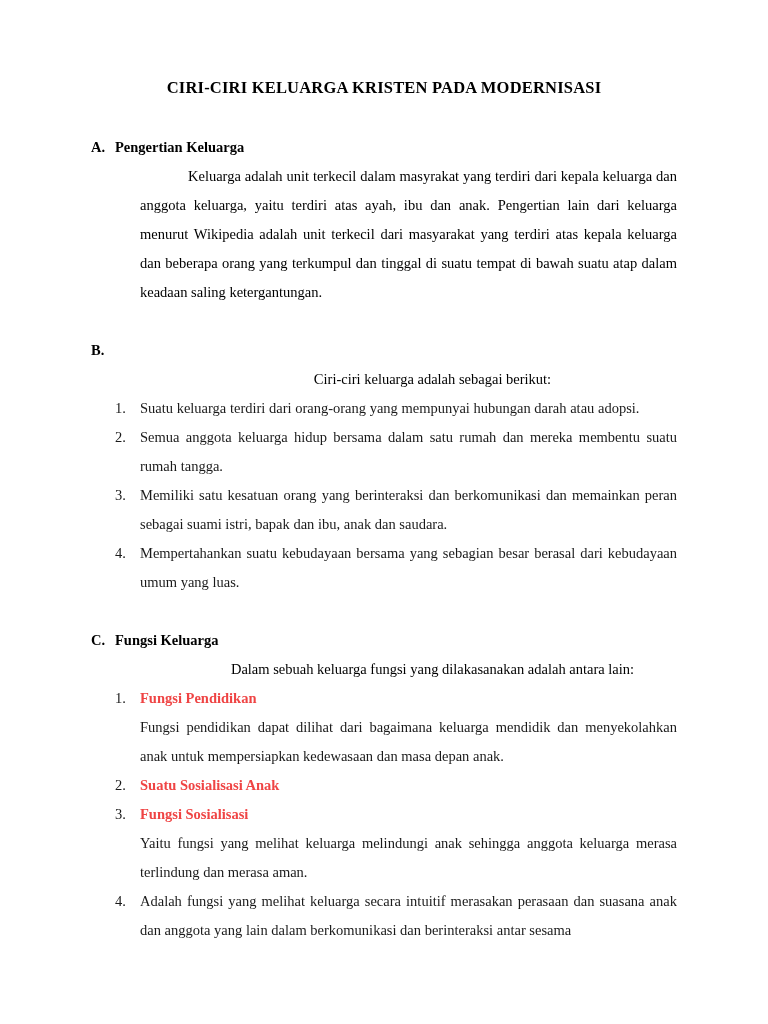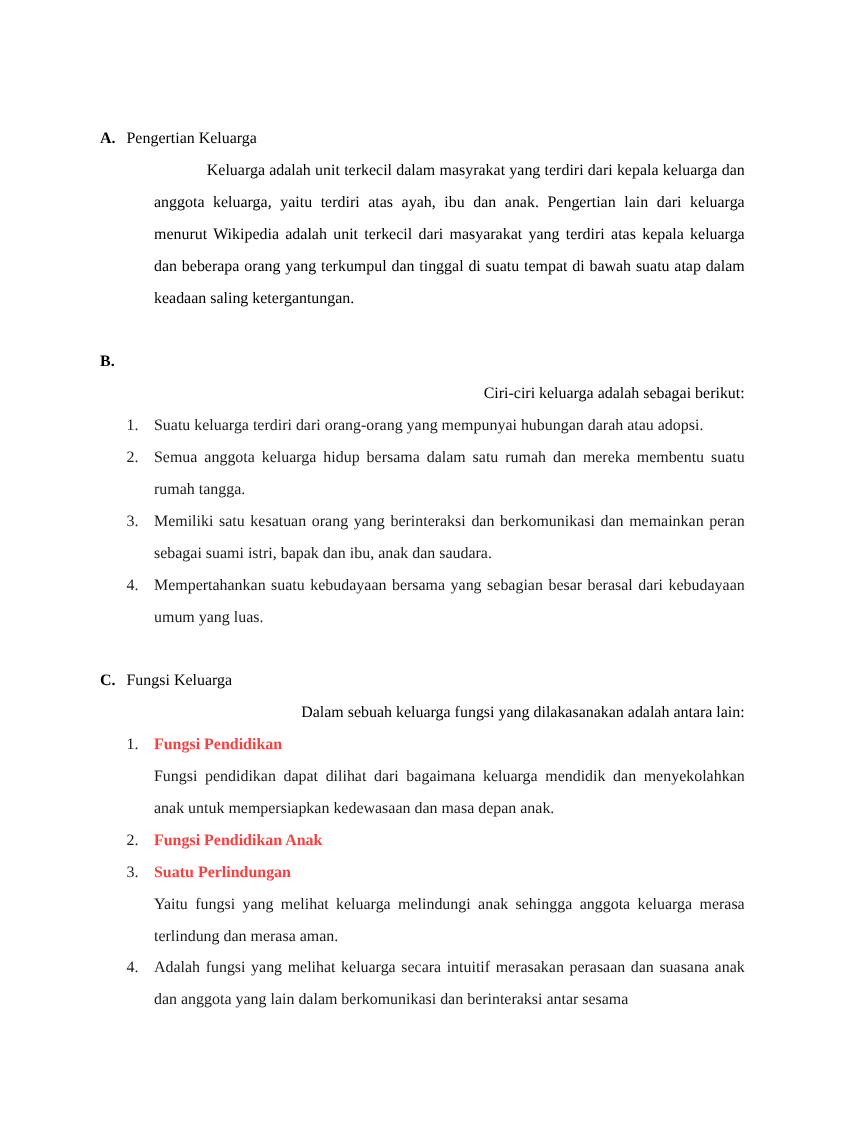--- a/index.html
+++ b/index.html
@@ -50,36 +50,36 @@
     font-size: 14.5px;
     line-height: 29px;
     color: #000000;
   }
   .section-heading .sec-letter {
     width: 24px;
     flex: 0 0 24px;
     font-weight: bold;
   }
   .section-heading .sec-title {
-    font-weight: normal;
+    font-weight: bold;
   }
   .body-para {
     font-size: 14.5px;
     line-height: 29px;
     text-align: justify;
     text-justify: inter-word;
     margin: 0;
     padding-left: 49px;
     color: #000000;
   }
   .body-para.first-indent {
     text-indent: 48px;
   }
   .body-para.no-justify {
-    text-align: right;
+    text-align: center;
   }
   ol.num-list {
     list-style: none;
     margin: 0;
     padding: 0;
   }
   ol.num-list > li {
     position: relative;
     padding-left: 49px;
     font-size: 14.5px;
@@ -112,20 +112,21 @@
   .clipped {
     overflow: hidden;
   }
 </style>
 </head>
 <body>
 
 <div class="page clipped">
   <div class="content">
 
+    <h1 class="doc-title">CIRI-CIRI KELUARGA KRISTEN PADA MODERNISASI</h1>
 
     <div class="spacer-title"></div>
 
     <div class="section">
       <div class="section-heading">
         <span class="sec-letter">A.</span>
         <span class="sec-title">Pengertian Keluarga</span>
       </div>
       <p class="body-para first-indent">Keluarga adalah unit terkecil dalam masyrakat yang terdiri dari kepala keluarga dan anggota keluarga, yaitu terdiri atas ayah, ibu dan anak. Pengertian lain dari keluarga menurut Wikipedia adalah unit terkecil dari masyarakat yang terdiri atas kepala keluarga dan beberapa orang yang terkumpul dan tinggal di suatu tempat di bawah suatu atap dalam keadaan saling ketergantungan.</p>
     </div>
@@ -168,25 +169,25 @@
       <p class="body-para first-indent no-justify">Dalam sebuah keluarga fungsi yang dilakasanakan adalah antara lain:</p>
 
       <ol class="num-list func-list">
         <li>
           <span class="li-marker">1.</span>
           <span class="li-head">Fungsi Pendidikan</span>
           <span class="li-body">Fungsi pendidikan dapat dilihat dari bagaimana keluarga mendidik dan menyekolahkan anak untuk mempersiapkan kedewasaan dan masa depan anak.</span>
         </li>
         <li>
           <span class="li-marker">2.</span>
-          <span class="li-head">Fungsi Pendidikan Anak</span>
+          <span class="li-head">Suatu Sosialisasi Anak</span>
         </li>
         <li>
           <span class="li-marker">3.</span>
-          <span class="li-head">Suatu Perlindungan</span>
+          <span class="li-head">Fungsi Sosialisasi</span>
           <span class="li-body">Yaitu fungsi yang melihat keluarga melindungi anak sehingga anggota keluarga merasa terlindung dan merasa aman.</span>
         </li>
         <li>
           <span class="li-marker">4.</span>
           <span class="li-body">Adalah fungsi yang melihat keluarga secara intuitif merasakan perasaan dan suasana anak dan anggota yang lain dalam berkomunikasi dan berinteraksi antar sesama</span>
         </li>
       </ol>
     </div>
 
   </div>

